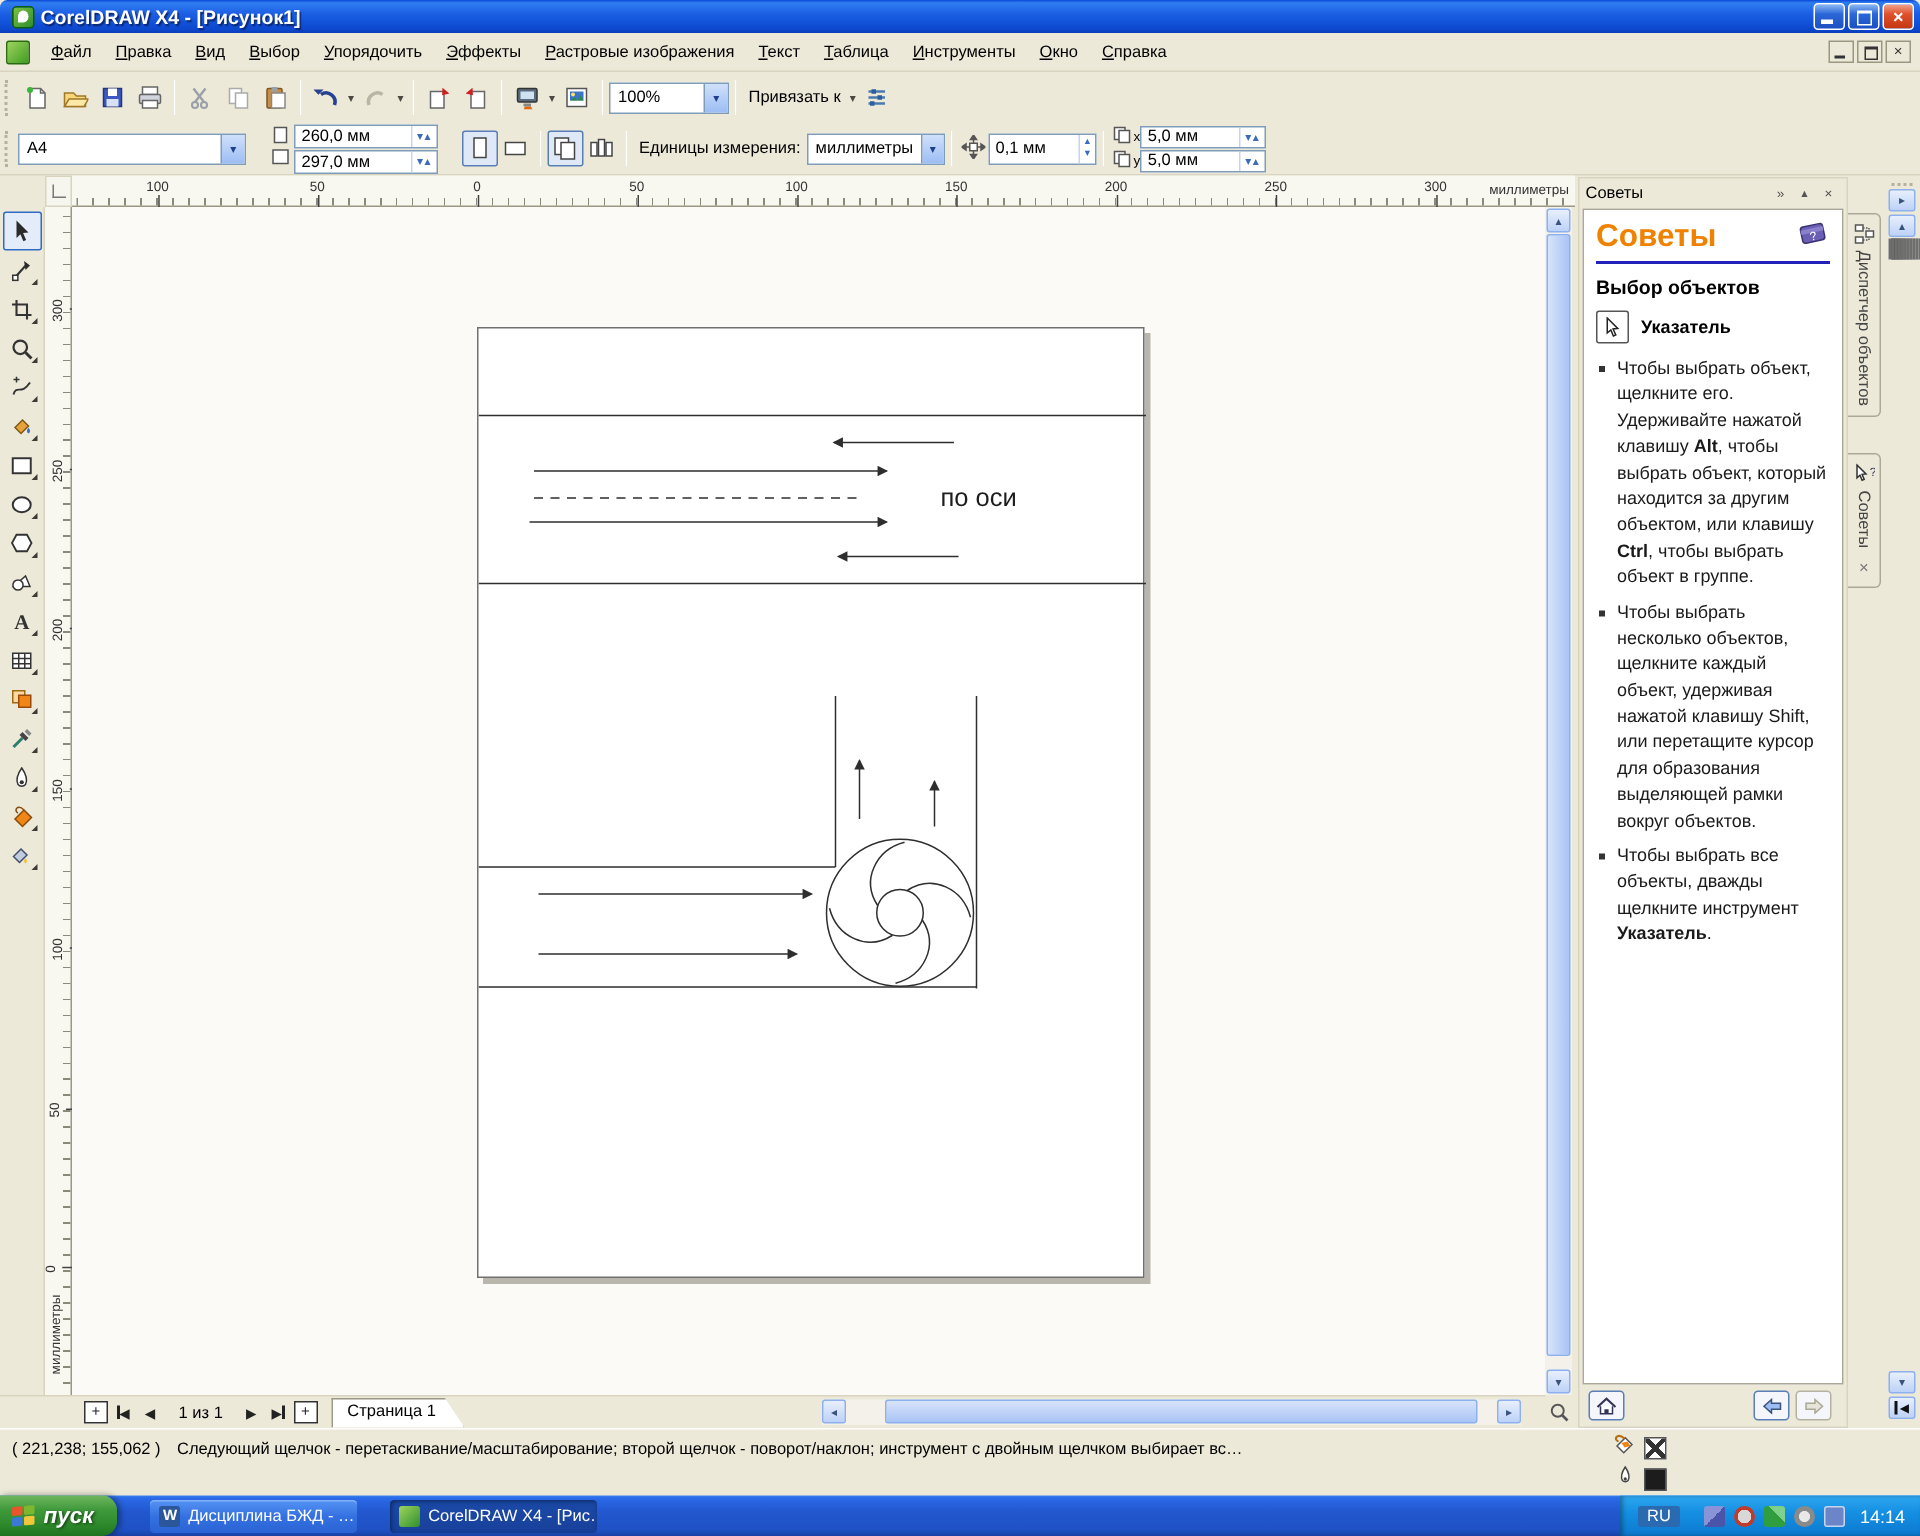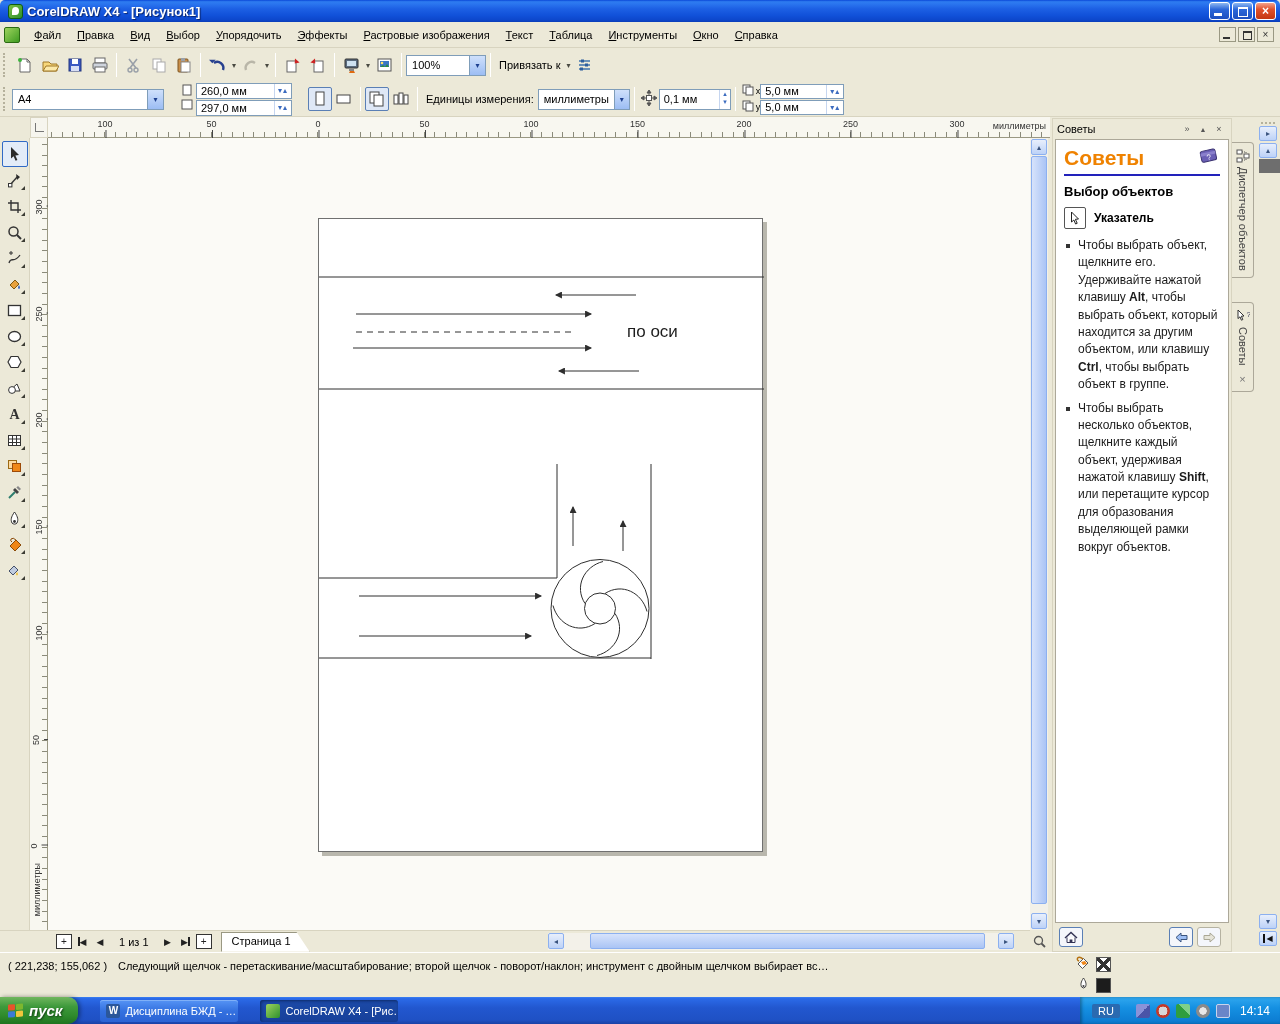--- a/index.html
+++ b/index.html
@@ -658,21 +658,25 @@
       </span>
       <span class="tname">Указатель</span>
     </div>
     <div id="tips">
         <div class="tip">
           <span class="blt"></span>
           <span><span>Чтобы выбрать объект, щелкните его. Удерживайте нажатой клавишу </span><span style="font-weight: bold;">Alt</span><span>, чтобы выбрать объект, который находится за другим объектом, или клавишу </span><span style="font-weight: bold;">Ctrl</span><span>, чтобы выбрать объект в группе.</span></span>
         </div>
         <div class="tip">
           <span class="blt"></span>
-          <span><span>Чтобы выбрать несколько объектов, щелкните каждый объект, удерживая нажатой клавишу </span><span style="font-weight: bold;">Shift</span><span>, или перетащите курсор для образования выделяющей рамки вокруг объектов.</span></span>
+          <span><span>Чтобы выбрать несколько объектов, щелкните каждый объект, удерживая нажатой клавишу </span><span style="font-weight: normal;">Shift</span><span>, или перетащите курсор для образования выделяющей рамки вокруг объектов.</span></span>
+        </div>
+        <div class="tip">
+          <span class="blt"></span>
+          <span><span>Чтобы выбрать все объекты, дважды щелкните инструмент </span><span style="font-weight: bold;">Указатель</span><span>.</span></span>
         </div>
       </div>
   </div>
   <div id="dfoot">
     <div class="fbtn">
       <svg width="14" height="13">
           <path d="M1 7 L7 1.5 L13 7" fill="none" stroke="#335" stroke-width="1.4"></path>
           <path d="M3 6.5 v5 h8 v-5" fill="#fff" stroke="#335"></path>
           <rect x="5.6" y="8.5" width="2.8" height="3" fill="#335"></rect>
         </svg>

